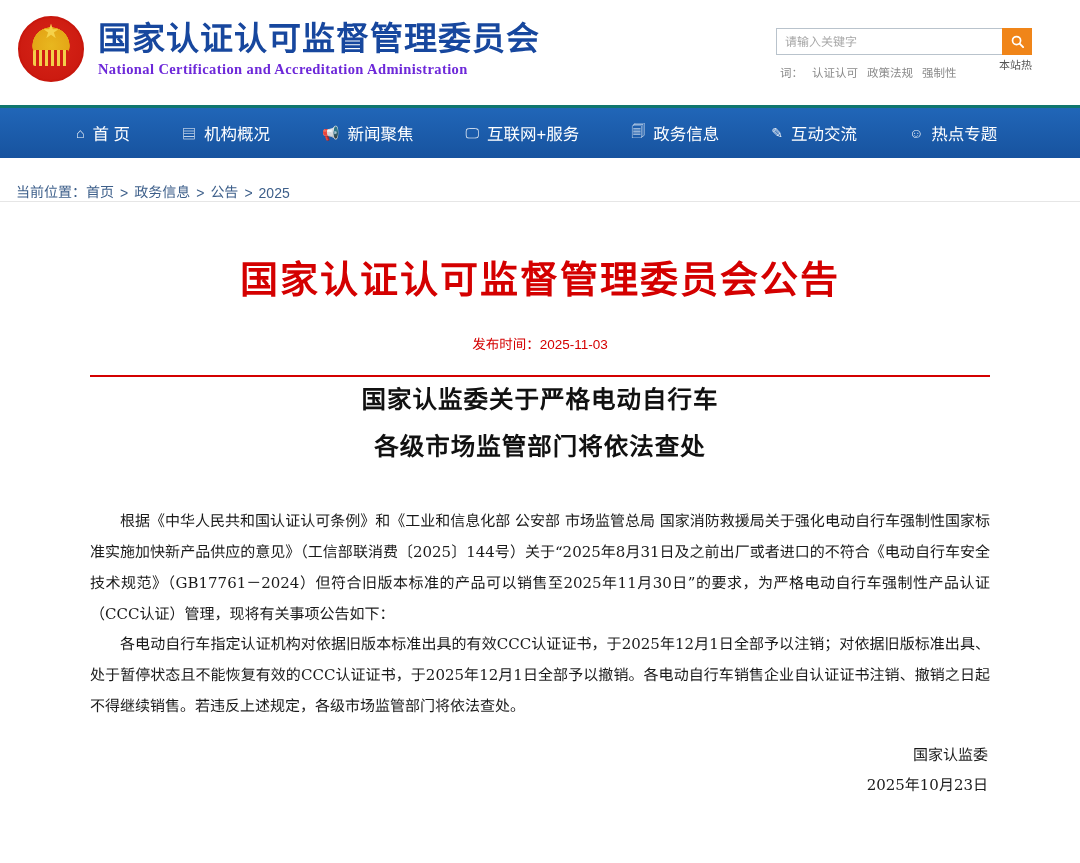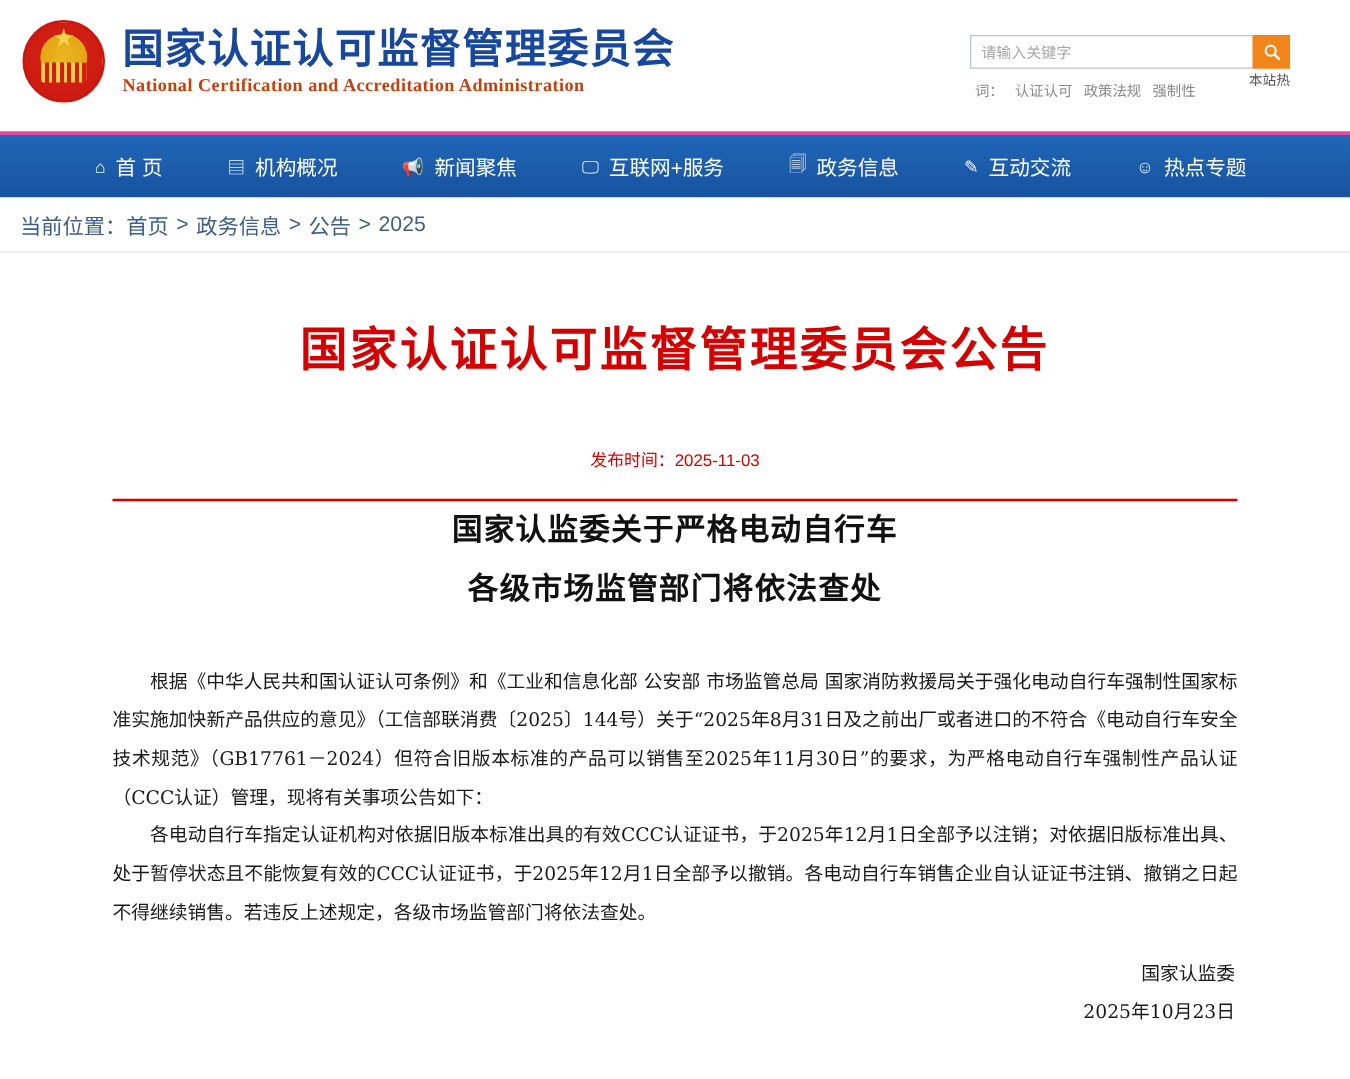--- a/index.html
+++ b/index.html
@@ -10,21 +10,21 @@
     font-family: "Liberation Sans", sans-serif;
     color: #222;
   }
   .page { width: 1080px; position: relative; }
 
   
   .header {
     height: 108px;
     position: relative;
     background: #ffffff;
-    border-bottom: 3px solid #ec4899;
+    border-bottom: 3px solid #0f766e;
   }
   .logo-block {
     position: absolute;
     left: 18px; top: 16px;
     display: flex; align-items: center; gap: 14px;
   }
   .emblem {
     width: 66px; height: 66px; border-radius: 50%;
     background: radial-gradient(circle at 50% 45%, #e8b71f 0%, #e4a616 40%, #d11f14 41%, #c8170d 100%);
     position: relative;
@@ -43,21 +43,21 @@
     border-radius: 2px;
   }
   .title-cn {
     font-family: "DejaVu Sans", "Liberation Sans", sans-serif;
     font-size: 33px; font-weight: bold; color: #17479e;
     letter-spacing: 1px; line-height: 1.15;
     white-space: nowrap;
   }
   .title-en {
     font-family: "Liberation Serif", serif;
-    font-size: 14.5px; font-weight: bold; color: #c2410c;
+    font-size: 14.5px; font-weight: bold; color: #6d28d9;
     letter-spacing: 0.4px; margin-top: 3px;
     white-space: nowrap;
   }
 
   
   .search-area { position: absolute; right: 48px; top: 28px; width: 256px; }
   .search-row { display: flex; align-items: stretch; height: 20px; }
   .search-input {
     flex: 1 1 auto; height: 27px;
     border: 1px solid #b9c3cc; border-right: none;
@@ -95,23 +95,23 @@
   .nav-item {
     display: flex; align-items: center; gap: 8px;
     font-size: 16.5px; color: #ffffff;
     padding: 0 26px; height: 50px; cursor: pointer;
     white-space: nowrap;
   }
   .nav-item .nav-ico { font-size: 14px; opacity: .95; display:inline-block; }
 
   
   .breadcrumb {
-    height: 44px; display: flex; align-items: center;
+    height: 44px; display: flex; align-items: flex-end;
     padding-left: 16px;
-    font-size: 17px; color: #3d5f8a;
+    font-size: 14px; color: #3d5f8a;
     border-bottom: 1px solid #e6e6e6;
     background: #fff;
   }
   .breadcrumb a { color: #3d5f8a; text-decoration: none; }
   .breadcrumb .sep { margin: 0 6px; color: #3d5f8a; }
 
   
   .article { width: 1080px; padding: 36px 90px 10px 90px; }
   .doc-title {
     text-align: center;
@@ -120,21 +120,21 @@
     font-size: 38px;
     color: #d40000;
     letter-spacing: 2px;
     margin: 18px 0 0 0;
     line-height: 1.3;
   }
   .pub-time {
     text-align: center;
     font-size: 13.5px;
     color: #d40000;
-    margin-top: 52px;
+    margin-top: 28px;
   }
   .red-rule {
     border: none; border-top: 2px solid #d40000;
     margin: 22px 0 0 0;
   }
   .doc-number {
     text-align: right;
     font-family: "DejaVu Serif", "Liberation Serif", serif;
     font-size: 14px; color: #1a1a1a;
     margin-top: 26px;

